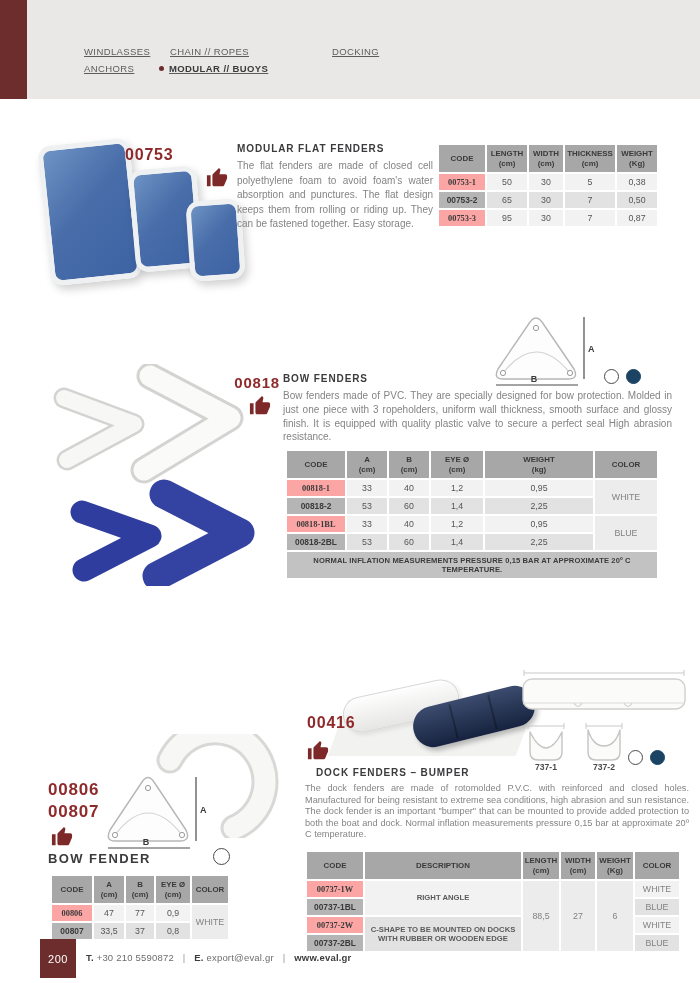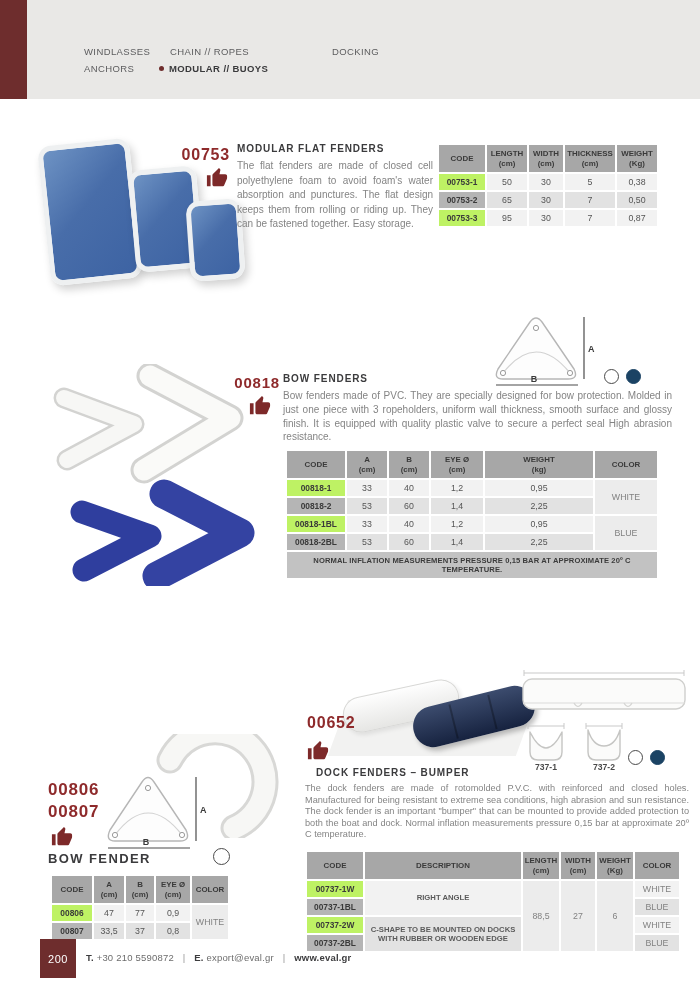--- a/index.html
+++ b/index.html
@@ -2,39 +2,39 @@
 <html><head>
 <meta charset="utf-8">
 <style>
   html,body{margin:0;padding:0;background:#fff;}
   *{box-sizing:border-box;font-family:"Liberation Sans",sans-serif;}
   #page{position:relative;width:700px;height:983px;background:#fff;overflow:hidden;}
 
   
   .hdr{position:absolute;left:0;top:0;width:700px;height:99px;background:#e9e8e6;}
   .accent{position:absolute;left:0;top:0;width:27px;height:99px;background:#6e2d2d;}
-  .navcol{position:absolute;top:43px;font-size:9.5px;color:#5c5c5e;letter-spacing:.4px;line-height:17px;}
+  .navcol{position:absolute;top:43px;font-size:9.5px;color:#5c5c5e;letter-spacing:.4px;line-height:17px;text-decoration:underline;}
   .navitem{cursor:pointer;}
   .nav-active{font-weight:bold;color:#3a3a3c;position:relative;}
   .bullet{display:inline-block;width:5px;height:5px;border-radius:50%;background:#6e2d2d;margin-right:5px;vertical-align:1px;}
 
   
   .pcode{color:#8e2a2b;font-weight:bold;font-size:16px;letter-spacing:.8px;position:absolute;}
   .ptitle{color:#3b3b3d;font-weight:bold;font-size:10px;letter-spacing:.9px;position:absolute;white-space:nowrap;}
   .pdesc{color:#848484;font-size:10px;line-height:14.6px;text-align:justify;position:absolute;}
   .thumb{position:absolute;width:22px;height:22px;}
   .thumb svg{width:100%;height:100%;fill:#7d2929;}
 
   
   .ptable{border-collapse:separate;border-spacing:2px;position:absolute;table-layout:fixed;}
   .ptable td{text-align:center;vertical-align:middle;overflow:hidden;}
   .th{background:#a7a7a7;color:#3a3a3a;font-weight:bold;font-size:7.9px;line-height:9.5px;white-space:pre-line;padding:4px 1px;}
   .cc{font-weight:bold;font-size:8.4px;color:#3a3a3a;padding:3px 2px;}
   .dc{font-size:8.8px;color:#555;padding:3px 2px;}
-  .c1{background:#bef264;} .c2{background:#b5b5b5;}
+  .c1{background:#fca5a5;font-family:Liberation Serif, serif;} .c2{background:#b5b5b5;}
   .d1{background:#f2f2f2;} .d2{background:#e2e2e2;}
   .sw{background:#ececec;color:#828282;font-size:8.8px;}
   .note{background:#c2c2c2;color:#3b3b3b;font-weight:bold;font-size:7.6px;text-align:left;padding:4px 6px;letter-spacing:.1px;}
   .desccell{font-weight:bold;font-size:7.7px;color:#5a5a5a;line-height:9.5px;white-space:pre-line;padding:3px 2px;}
 
   
   .dots{position:absolute;display:flex;gap:7px;}
   .dot{width:15px;height:15px;border-radius:50%;}
   .dot-white{background:#fff;border:1.6px solid #4a4a4a;}
   .dot-blue{background:#1b4364;border:1.6px solid #1b4364;}
@@ -76,21 +76,21 @@
       <div class="navitem">DOCKING</div>
     </div>
   </div>
 
   <div>
     <div style="position:absolute;left:38px;top:138px;width:195px;height:155px;">
       <div class="flatfender" style="left:6px;top:4px;width:92px;height:140px;transform:rotate(-6deg);"></div>
       <div class="flatfender" style="left:94px;top:30px;width:68px;height:102px;transform:rotate(-5deg);"></div>
       <div class="flatfender" style="left:150px;top:62px;width:55px;height:80px;transform:rotate(-4deg);"></div>
     </div>
-    <div class="pcode" style="left:125px;top:146px;width:105px;text-align:right;">00753</div>
+    <div class="pcode" style="left:125px;top:146px;width:105px;text-align:left;">00753</div>
     <div class="thumb" style="left:206px;top:167px;">
       <svg viewBox="0 0 24 24">
           <path d="M1 21h4V9H1v12zm22-11c0-1.1-.9-2-2-2h-6.31l.95-4.57.03-.32c0-.41-.17-.79-.44-1.06L14.17 1 7.59 7.59C7.22 7.95 7 8.45 7 9v10c0 1.1.9 2 2 2h9c.83 0 1.54-.5 1.84-1.22l3.02-7.05c.09-.23.14-.47.14-.73v-2z"></path>
         </svg>
     </div>
     <div class="ptitle" style="left:237px;top:143px;">MODULAR FLAT FENDERS</div>
     <div class="pdesc" style="left:237px;top:159px;width:196px;">The flat fenders are made of closed cell polyethylene foam to avoid foam's water absorption and punctures. The flat design keeps them from rolling or riding up. They can be fastened together. Easy storage.</div>
 
     <table class="ptable" style="left:437px;top:143px;">
       <colgroup>
@@ -264,21 +264,21 @@
       <line x1="40" y1="1" x2="40" y2="7" stroke="#c9c9c9" stroke-width="1"></line>
       <path d="M6,8 L6,30 Q6,38 14,38 L30,38 Q38,38 38,30 L38,8 Q33,24 22,24 Q11,24 6,8 Z" fill="#fbfbfa" stroke="#c5c5c3" stroke-width="1.4" stroke-linejoin="round"></path>
     </svg>
     <div class="seclabel" style="left:522px;top:762px;width:48px;">737-1</div>
     <div class="seclabel" style="left:580px;top:762px;width:48px;">737-2</div>
     <div class="dots" style="left:628px;top:750px;">
       <div class="dot dot-white"></div>
       <div class="dot dot-blue"></div>
     </div>
 
-    <div class="pcode" style="left:307px;top:714px;">00652</div>
+    <div class="pcode" style="left:307px;top:714px;">00416</div>
     <div class="thumb" style="left:307px;top:740px;">
       <svg viewBox="0 0 24 24">
           <path d="M1 21h4V9H1v12zm22-11c0-1.1-.9-2-2-2h-6.31l.95-4.57.03-.32c0-.41-.17-.79-.44-1.06L14.17 1 7.59 7.59C7.22 7.95 7 8.45 7 9v10c0 1.1.9 2 2 2h9c.83 0 1.54-.5 1.84-1.22l3.02-7.05c.09-.23.14-.47.14-.73v-2z"></path>
         </svg>
     </div>
     <div class="ptitle" style="left:316px;top:767px;">DOCK FENDERS – BUMPER</div>
     <div class="pdesc" style="left:305px;top:783px;width:384px;font-size:9.2px;line-height:11.6px;">The dock fenders are made of rotomolded P.V.C. with reinforced and closed holes. Manufactured for being resistant to extreme sea conditions, high abrasion and sun resistance.  The dock fender is an important "bumper" that can be mounted to provide added protection to both the boat and dock.  Normal inflation measurements pressure 0,15 bar at approximate 20º C temperature.</div>
 
     <table class="ptable" style="left:305px;top:850px;">
       <colgroup>

